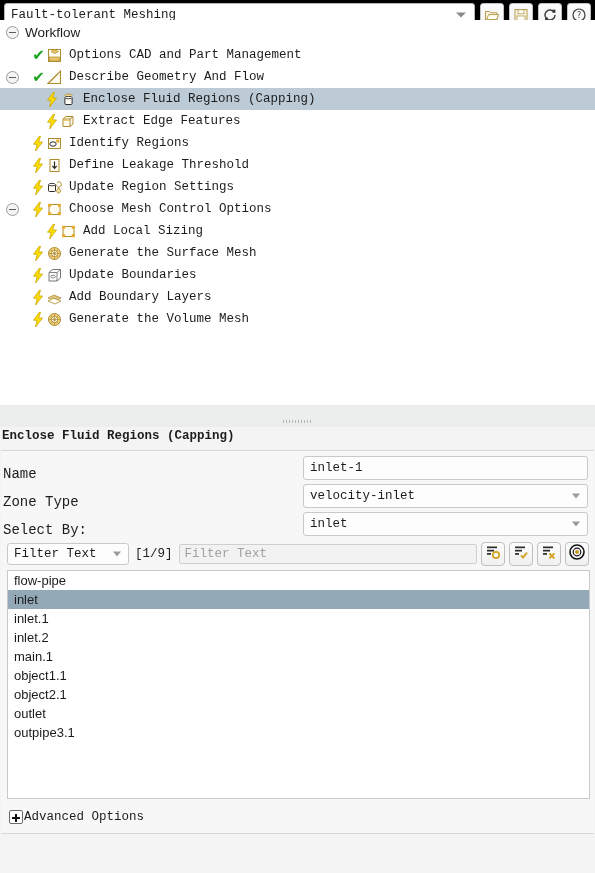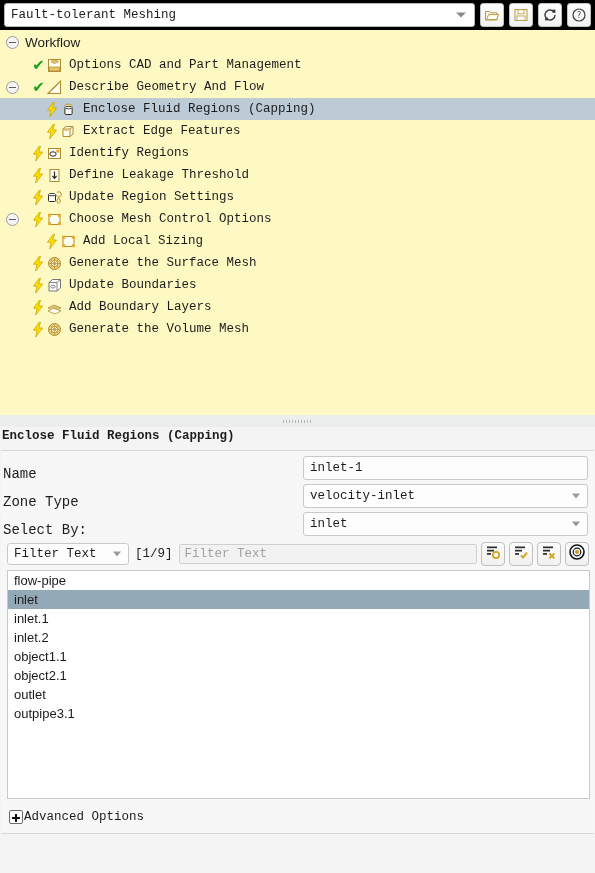--- a/index.html
+++ b/index.html
@@ -31,22 +31,22 @@
   .tbtn{
     width:24px;height:24px;margin-left:5px;
     background:linear-gradient(#fdfdfd,#f1f1f1);
     border:1px solid #c2c2c2;border-radius:3px;
     display:flex;align-items:center;justify-content:center;
     box-sizing:border-box;flex:none;
   }
   .tbtn svg{display:block;}
   
   #tree{
-    position:absolute;left:0;top:30px;width:595px;height:385px;
-    background:#fef9c3;overflow:hidden;
+    position:absolute;left:0;top:20px;width:595px;height:385px;
+    background:#ffffff;overflow:hidden;
   }
   .trow{
     height:22px;display:flex;align-items:center;
     box-sizing:border-box;white-space:nowrap;
   }
   .trow.root{height:24px;}
   .trow.sel{background:#bccbd6;}
   .expander{
     width:13px;height:13px;border:1px solid #9a9a9a;border-radius:50%;
     background:#f4f4f4;position:relative;flex:none;
@@ -533,20 +533,21 @@
           </svg>
         </span>
       </span>
     </div>
 
     <div id="listbox">
         <div class="litem">flow-pipe</div>
         <div class="litem sel">inlet</div>
         <div class="litem">inlet.1</div>
         <div class="litem">inlet.2</div>
+        <div class="litem">main.1</div>
         <div class="litem">object1.1</div>
         <div class="litem">object2.1</div>
         <div class="litem">outlet</div>
         <div class="litem">outpipe3.1</div>
       </div>
 
     <div id="advanced">
       <span id="adv-box"></span>
       <span id="adv-label">Advanced Options</span>
     </div>

